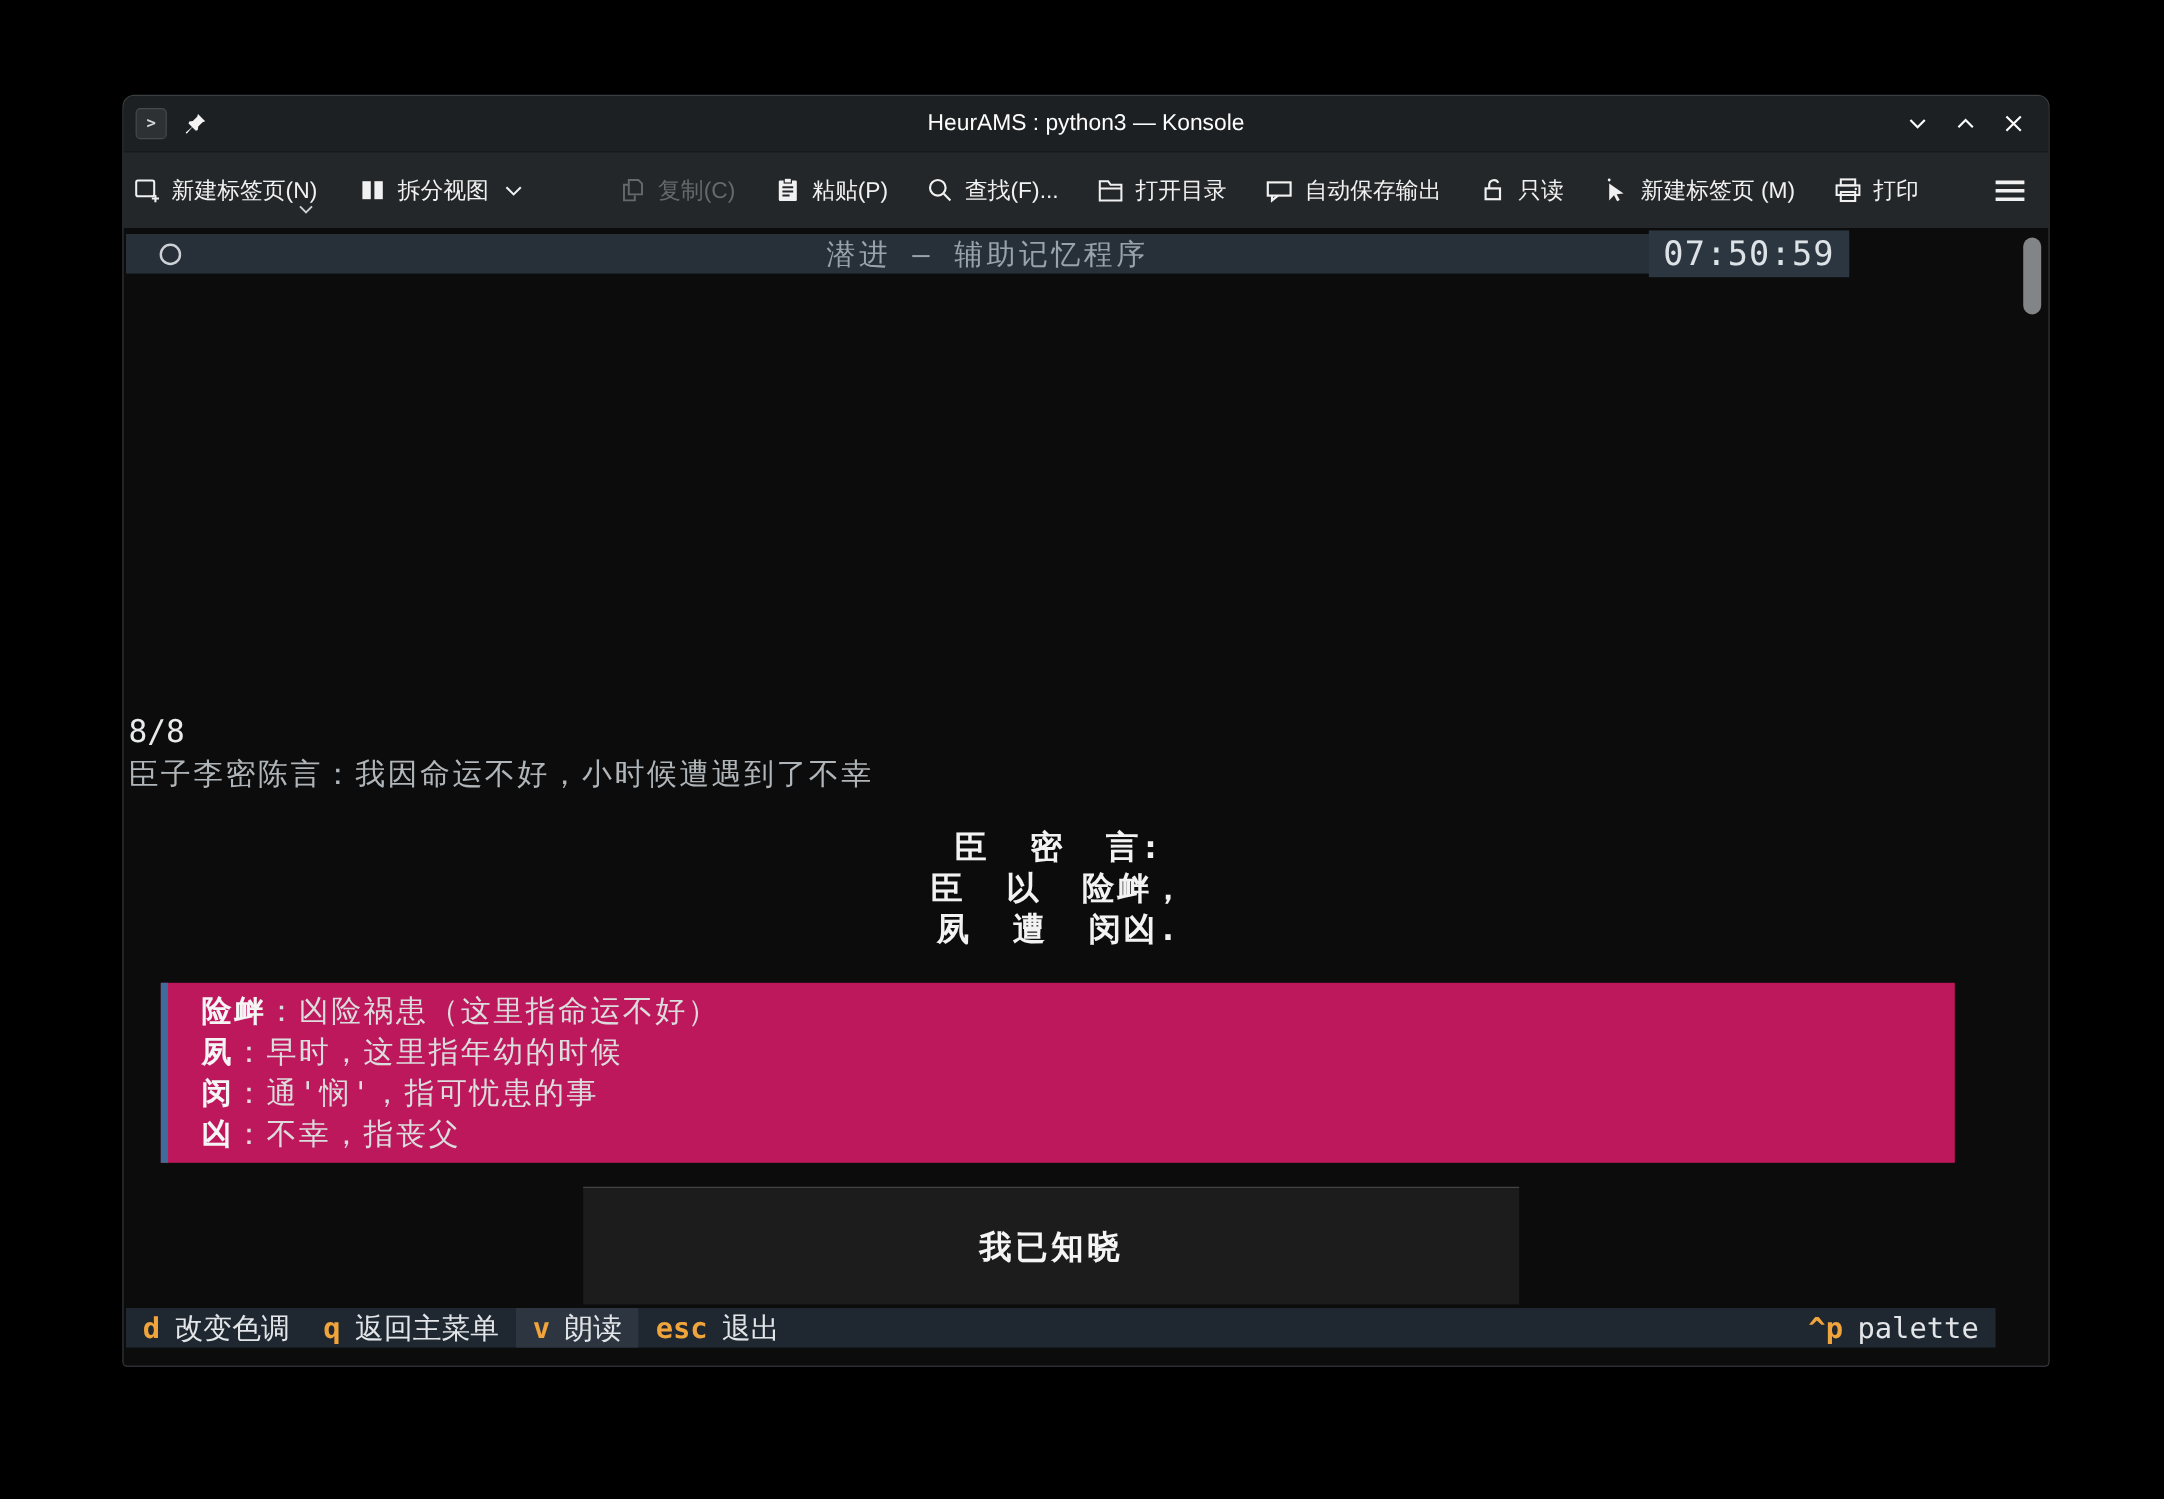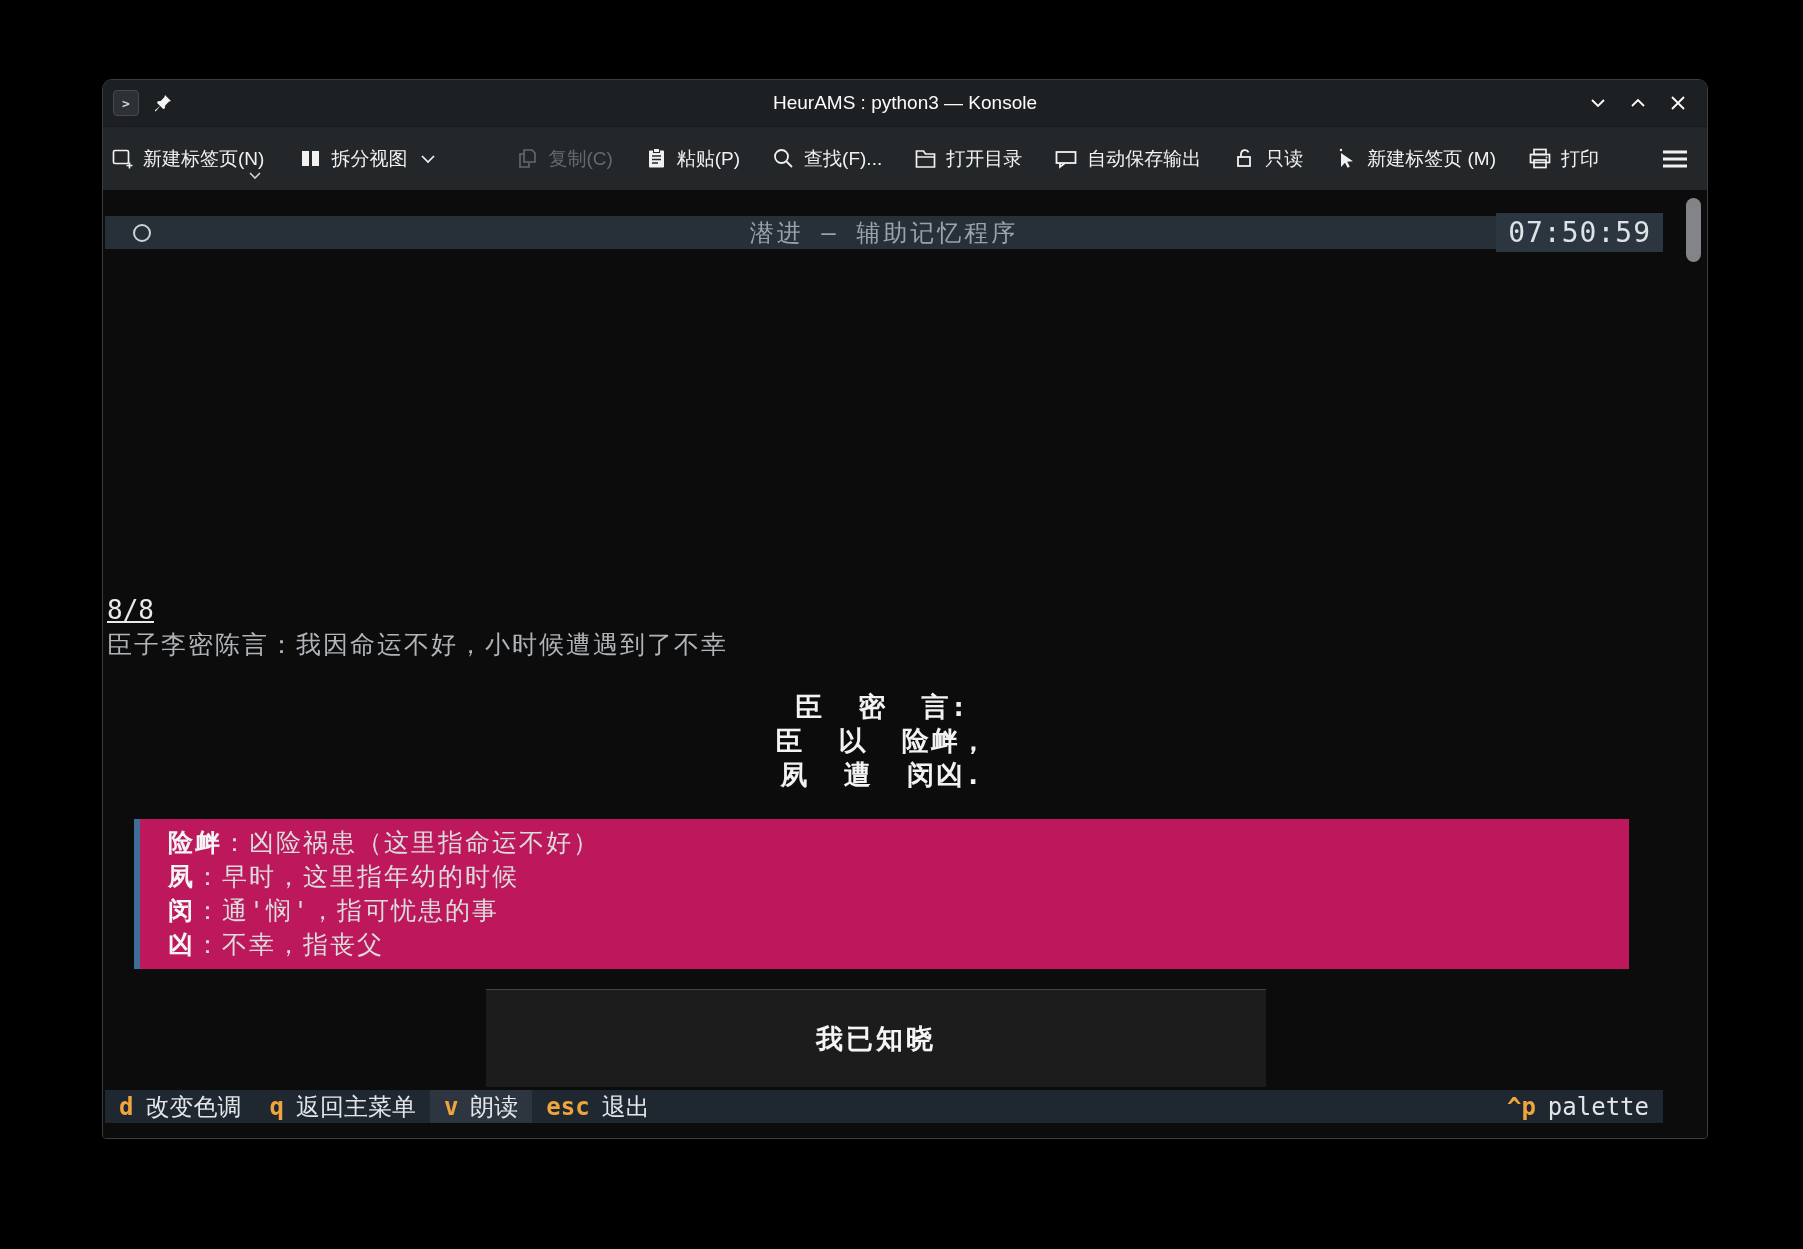--- a/index.html
+++ b/index.html
@@ -33,33 +33,33 @@
   .tb-item.disabled { color:#66696c; }
   .tb-item .tb-icon { display:flex; }
   .tb-caret-under { position:absolute; right:2px; bottom:-13px; }
   .mr-first { margin-right:35px; } .mr-split { margin-right:80px; }
   .hamburger { margin-left:auto; margin-right:18px; display:flex; }
 
   
   .terminal { flex:1; position:relative; background:#0c0c0c;
               font-family:"DejaVu Sans Mono", monospace; }
 
-  .tui-header { position:absolute; left:2px; top:5px; width:1558px; height:33px;
-                background:#273039; display:flex; align-items:center;margin-top:21px; }
+  .tui-header { position:absolute; left:2px; top:5px; width:1436px; height:33px;
+                background:#273039; display:flex; align-items:center; }
   .spinner { width:18px; height:18px; border:2px solid #ccd1d5; border-radius:50%;
              margin-left:28px; }
   .tui-title { position:absolute; left:0; right:0; text-align:center; color:#98a3ac;
                font-size:24px; letter-spacing:3px; pointer-events:none; }
   .clock { margin-left:auto; background:#2b3641; color:#dde2e6; font-size:28px;
            padding:3px 12px; letter-spacing:1px; }
 
   .scroll-thumb { position:absolute; right:6px; top:8px; width:15px; height:64px;
                   background:#828487; border-radius:8px; }
 
-  .progress { position:absolute; left:4px; top:405px; color:#e9eaeb; font-size:26px;text-decoration:underline; }
+  .progress { position:absolute; left:4px; top:405px; color:#e9eaeb; font-size:26px; }
   .translation { position:absolute; left:4px; top:438px; color:#afb5b9; font-size:25px;
                  letter-spacing:2px; }
 
   .poem { position:absolute; left:0; top:500px; width:1558px; text-align:center;
           color:#f2f2f2; font-weight:bold; font-size:27px; line-height:34px;
           letter-spacing:2px; word-spacing:16px; }
 
   .annot { position:absolute; left:31px; top:629px; width:1495px; background:#be185d;
            border-left:6px solid #3e6e98; padding:7px 0 7px 28px; }
   .annot-row { font-size:25px; line-height:34px; color:#dcdcdc; letter-spacing:2px; }

